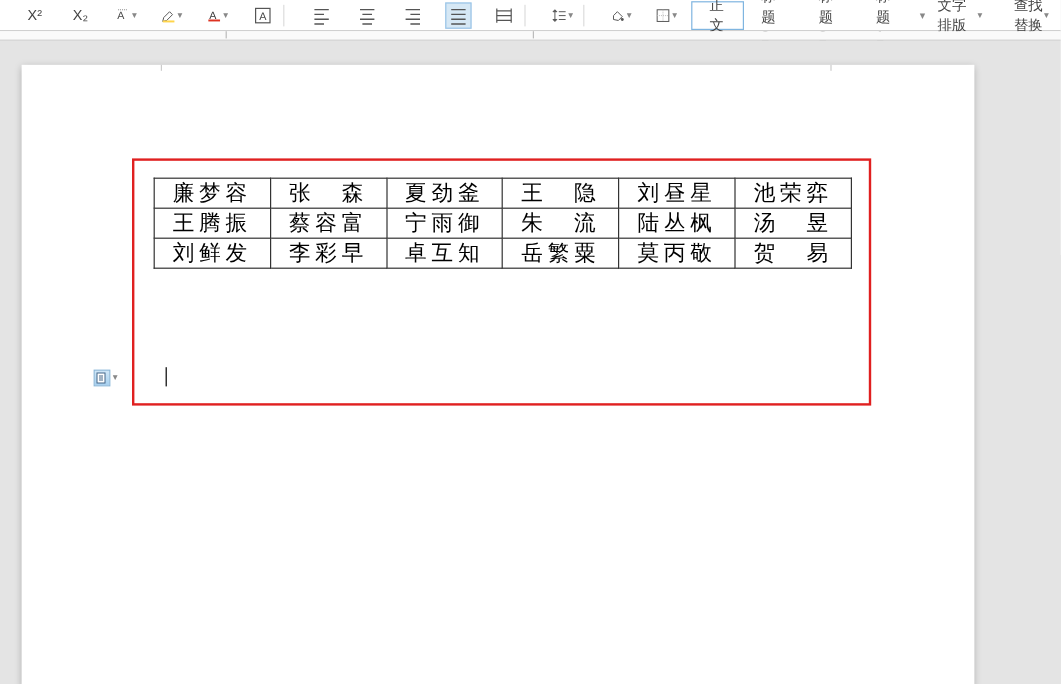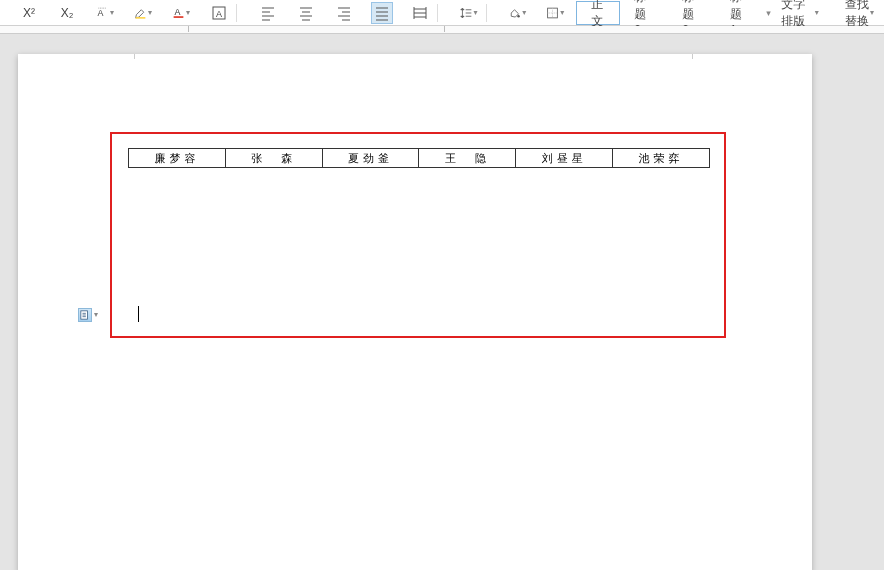--- a/index.html
+++ b/index.html
@@ -51,21 +51,21 @@
     position: absolute; left: 92px; top: 78px; width: 616px; height: 206px;
     border: 2px solid #e02020;
   }
   
   table.names {
     position: absolute; left: 110px; top: 94px; width: 582px;
     border-collapse: collapse; table-layout: fixed;
   }
   table.names td {
     border: 1px solid #333; height: 19px; text-align: center;
-    font-size: 11px; letter-spacing: 4px; font-family: SimSun, serif;
+    font-size: 18px; letter-spacing: 4px; font-family: SimSun, serif;
     padding: 0 2px;
   }
   
   .cursor-line {
     position: absolute; left: 120px; top: 252px; width: 1px; height: 16px; background: #000;
   }
   
   .side-icon {
     position: absolute; left: 60px; top: 254px; width: 14px; height: 14px;
     display:flex; align-items:center; justify-content:center;
@@ -213,20 +213,36 @@
     <table class="names">
       <tbody>
         <tr>
           <td>廉梦容</td>
           <td>张　森</td>
           <td>夏劲釜</td>
           <td>王　隐</td>
           <td>刘昼星</td>
           <td>池荣弈</td>
         </tr>
+        <tr>
+          <td>王腾振</td>
+          <td>蔡容富</td>
+          <td>宁雨御</td>
+          <td>朱　流</td>
+          <td>陆丛枫</td>
+          <td>汤　昱</td>
+        </tr>
+        <tr>
+          <td>刘鲜发</td>
+          <td>李彩早</td>
+          <td>卓互知</td>
+          <td>岳繁粟</td>
+          <td>莫丙敬</td>
+          <td>贺　易</td>
+        </tr>
       </tbody>
     </table>
 
     <div class="cursor-line"></div>
 
     <div class="side-icon">
       <svg viewBox="0 0 12 12" width="10" height="10">
           <rect x="1" y="1" width="8" height="10" fill="#fff" stroke="#468"></rect>
           <path d="M3 4h4M3 6h4M3 8h4" stroke="#468"></path>
         </svg>

